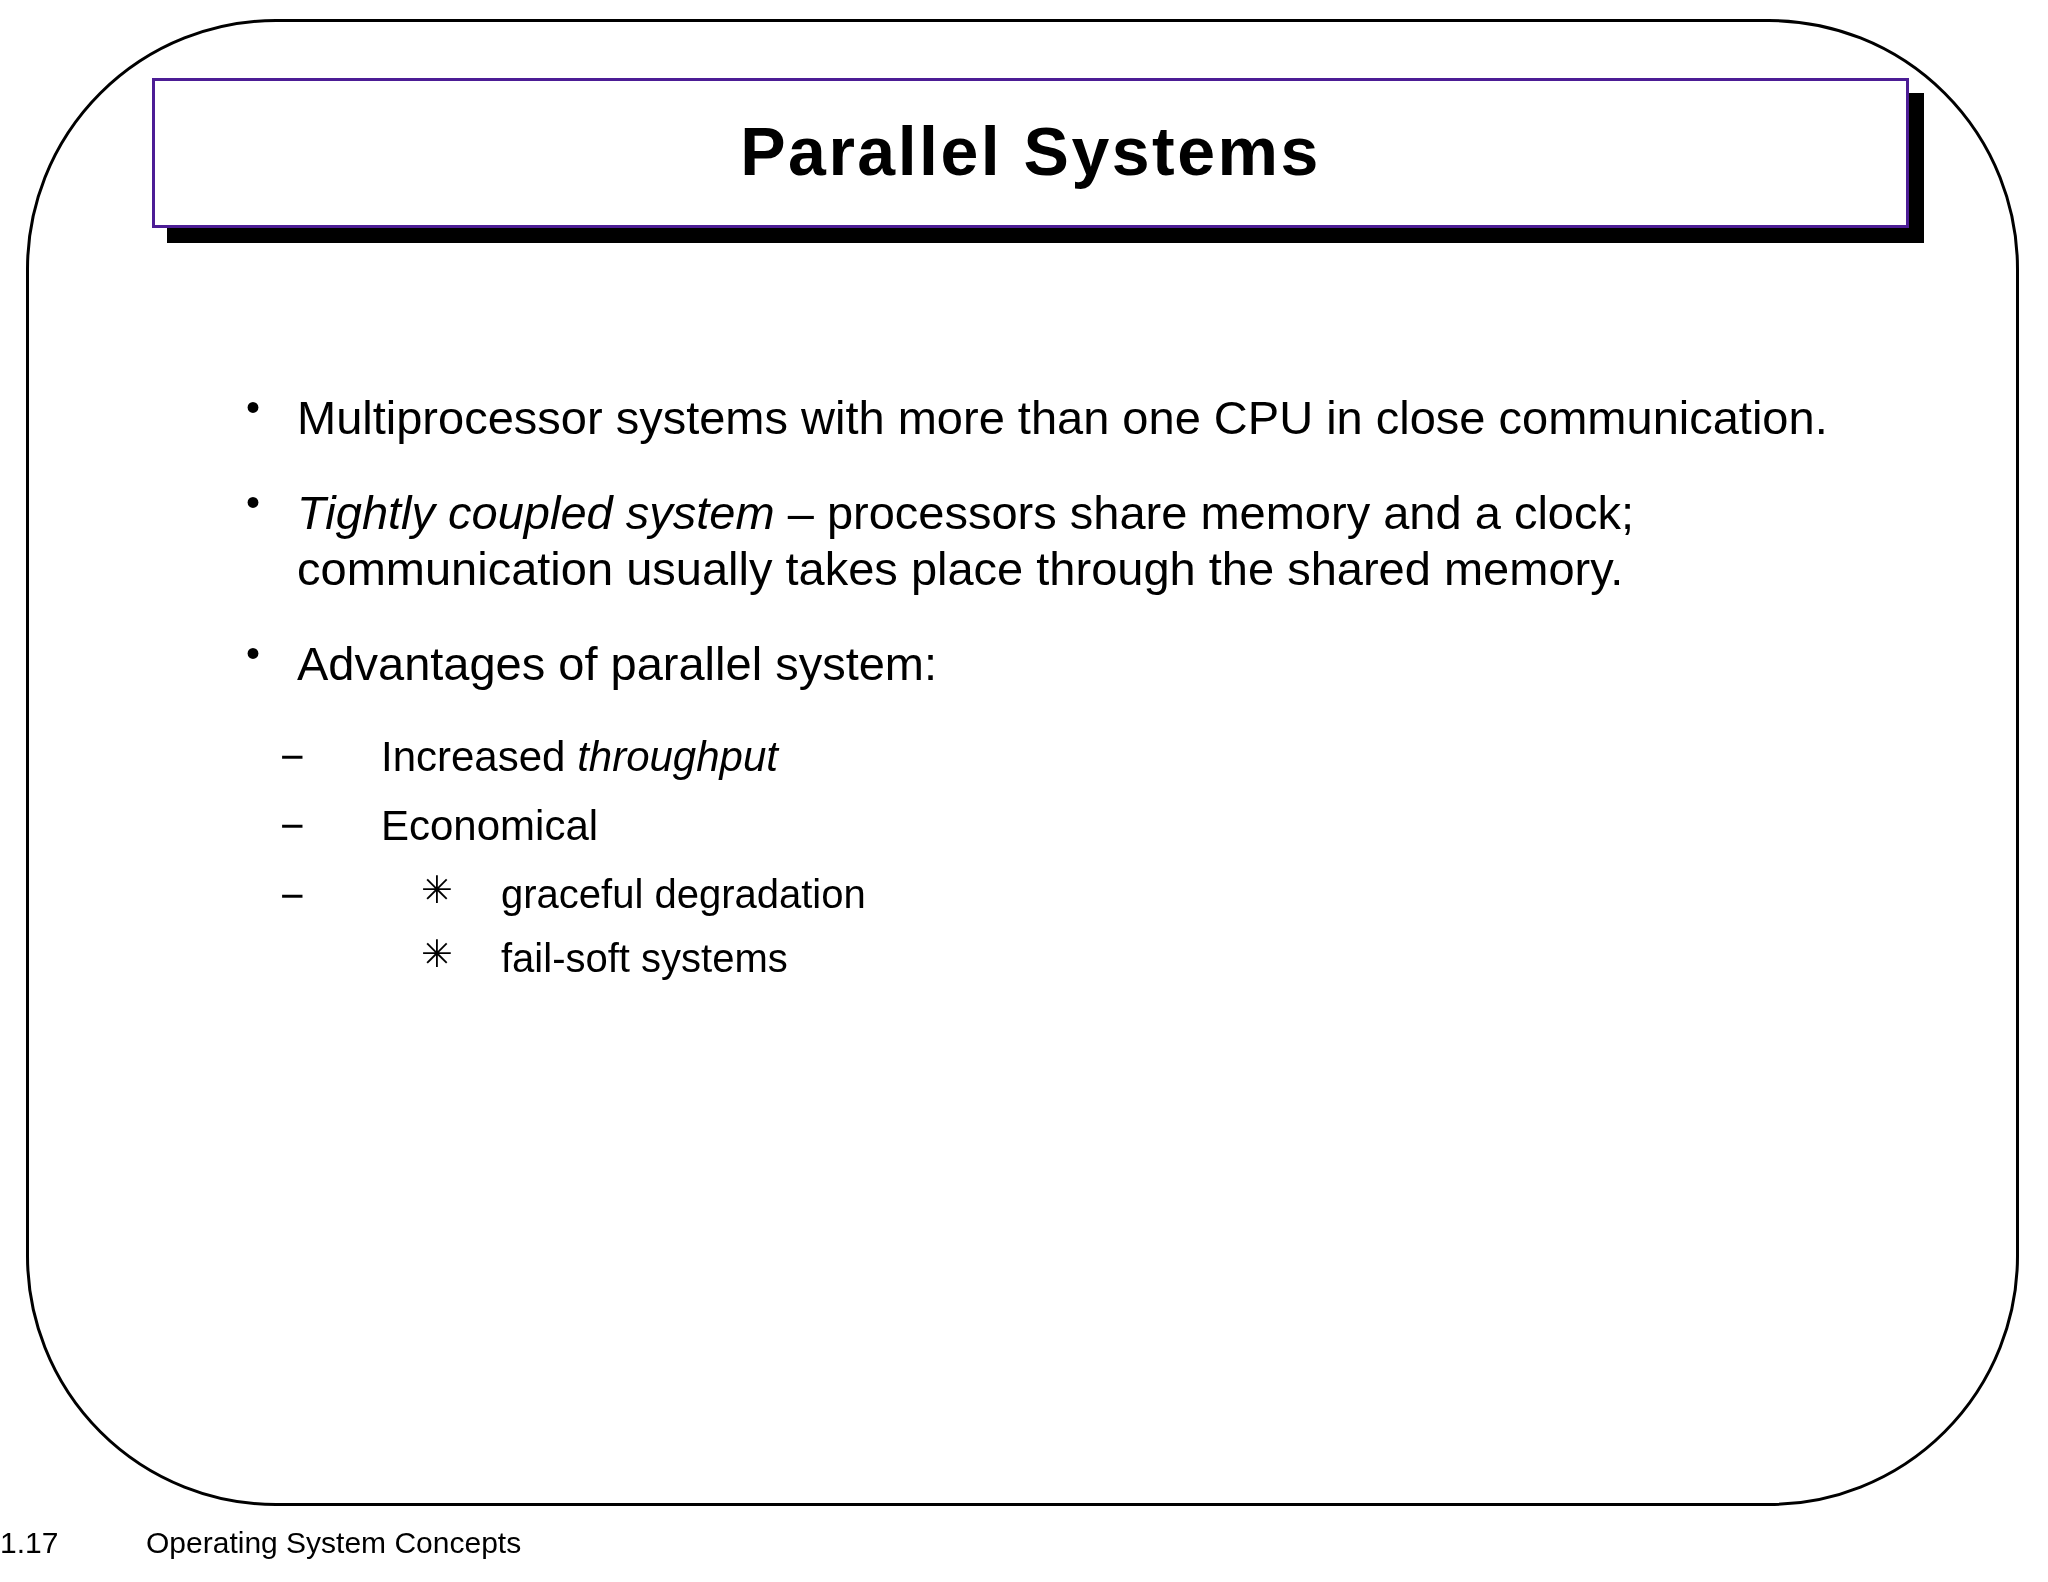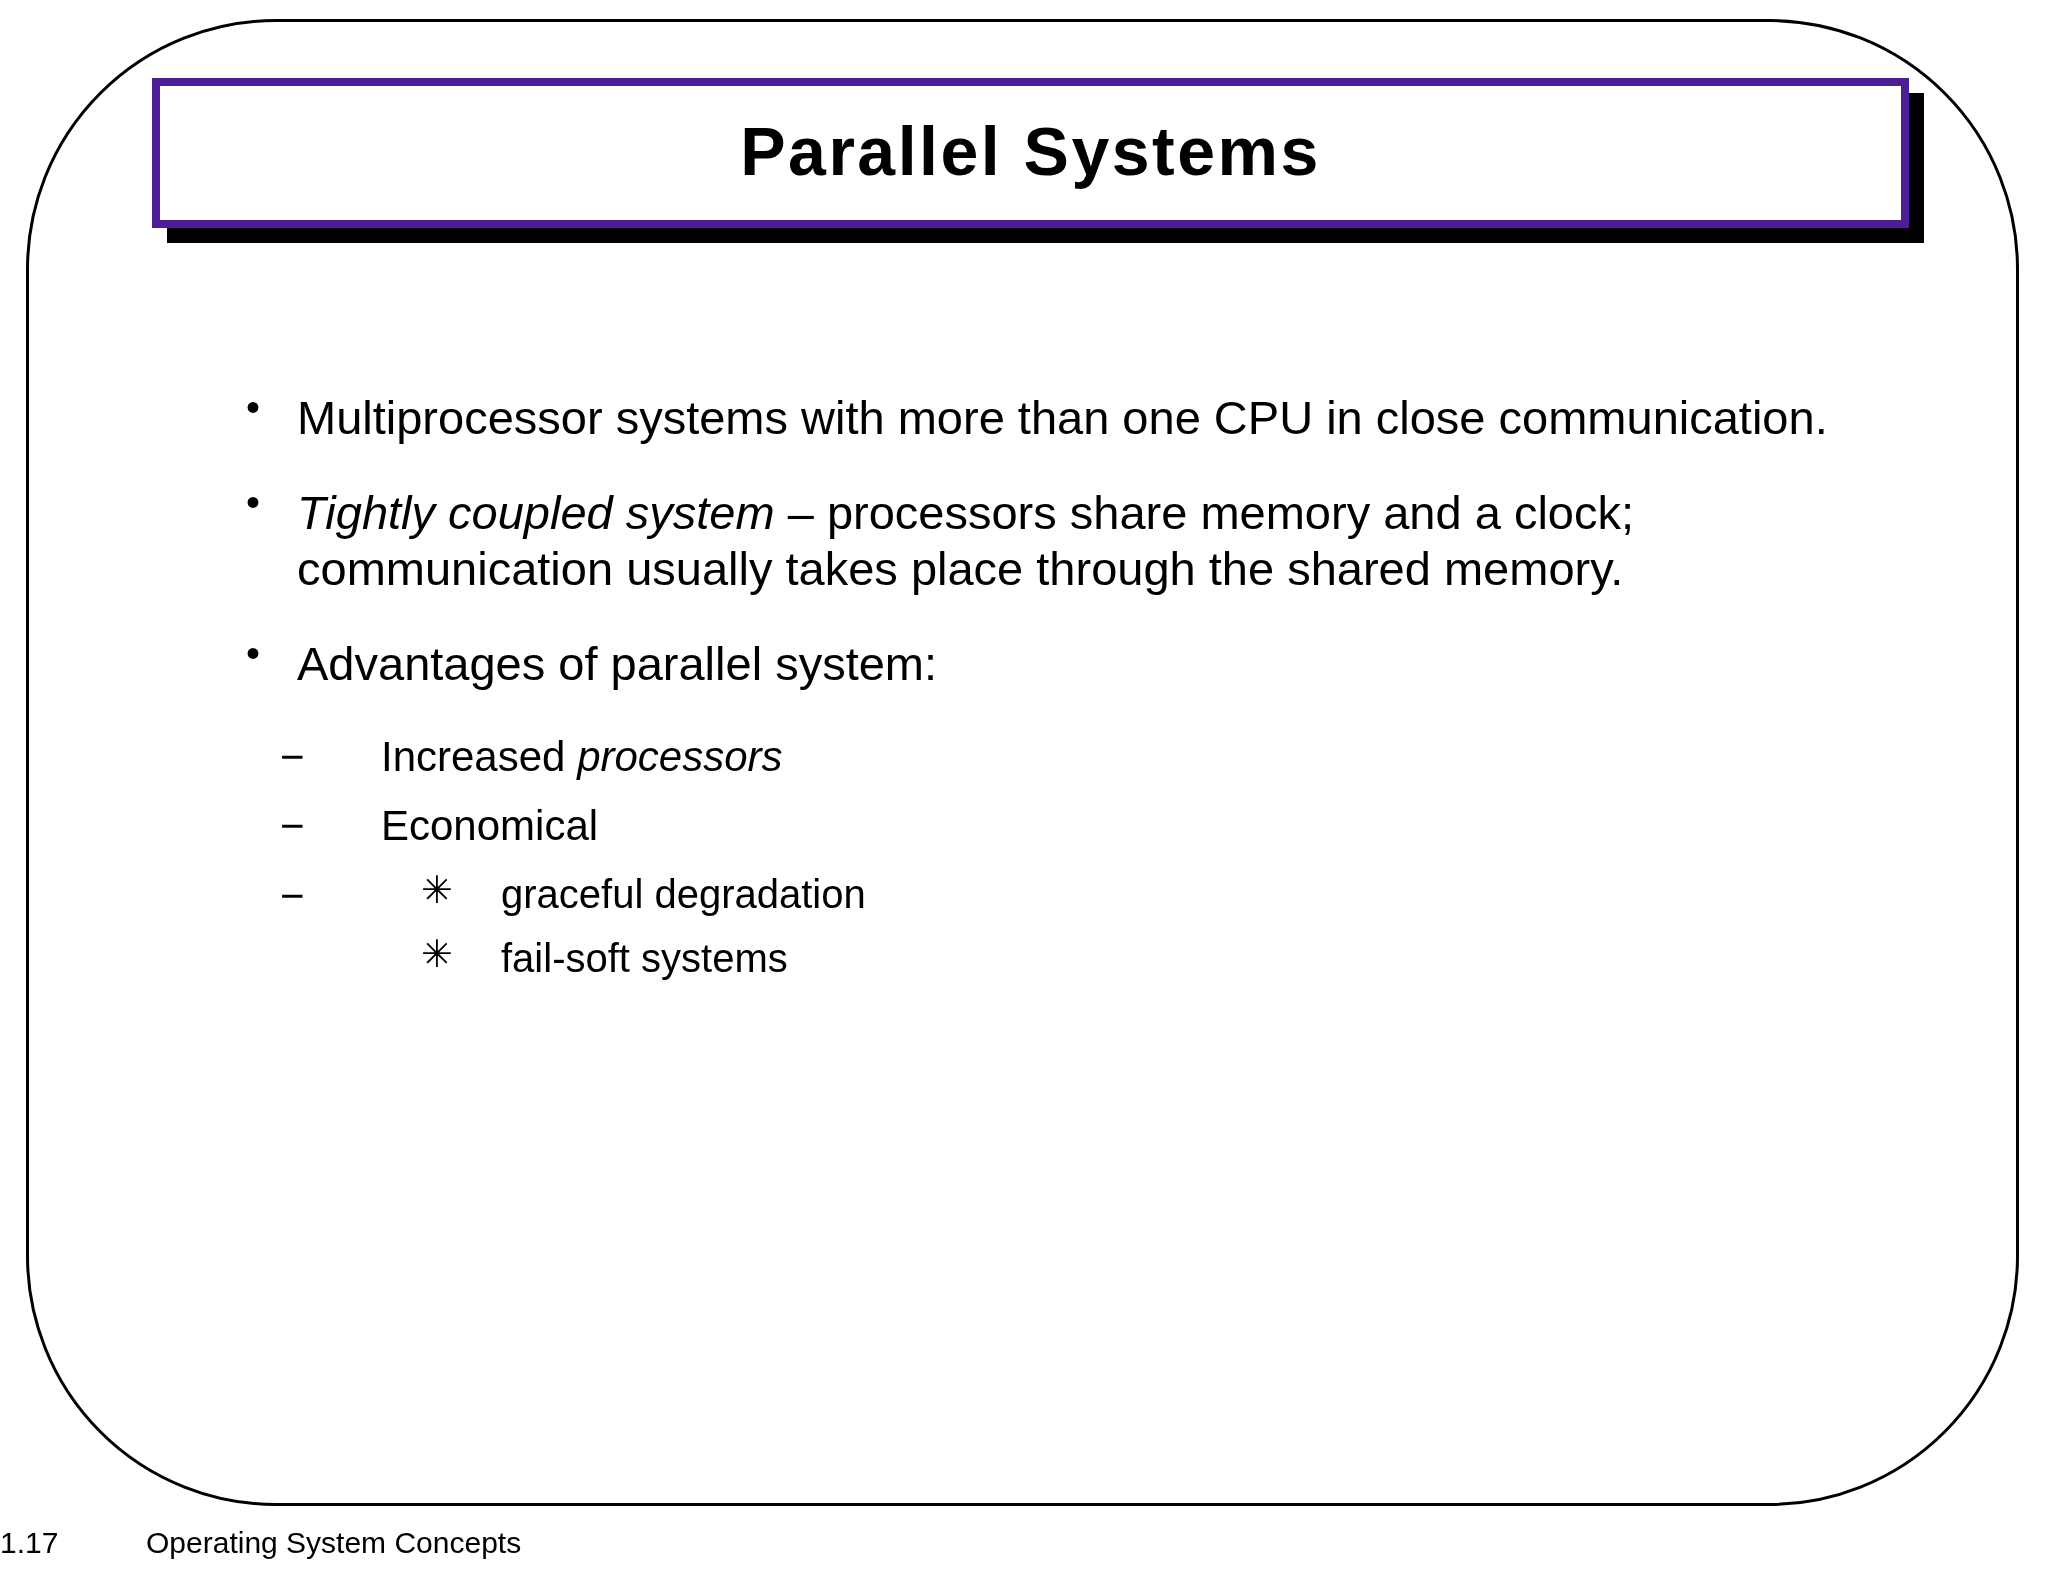--- a/index.html
+++ b/index.html
@@ -45,21 +45,21 @@
     height: 150px;
     background: #000000;
   }
   #title-box {
     position: absolute;
     left: 152px;
     top: 78px;
     width: 1757px;
     height: 150px;
     background: #ffffff;
-    border: 8px solid #4c1d95;
+    border: 3px solid #4c1d95;
     box-sizing: border-box;
     display: flex;
     align-items: center;
     justify-content: center;
   }
   #title-text {
     font-size: 68px;
     font-weight: bold;
     letter-spacing: 2.5px;
     line-height: 1;
@@ -180,21 +180,21 @@
 
     <div class="bullet-l1">
       <span class="marker">•</span>
       <span class="bullet-text">Advantages of parallel system:</span>
     </div>
 
     <div class="group-l2">
 
       <div class="bullet-l2">
         <span class="marker">−</span>
-        <span>Increased </span><em>processors</em>
+        <span>Increased </span><em>throughput</em>
       </div>
 
       <div class="bullet-l2">
         <span class="marker">−</span>
         <span>Economical</span>
       </div>
 
       <div class="bullet-l2">
         <span class="marker">−</span>
       </div>

